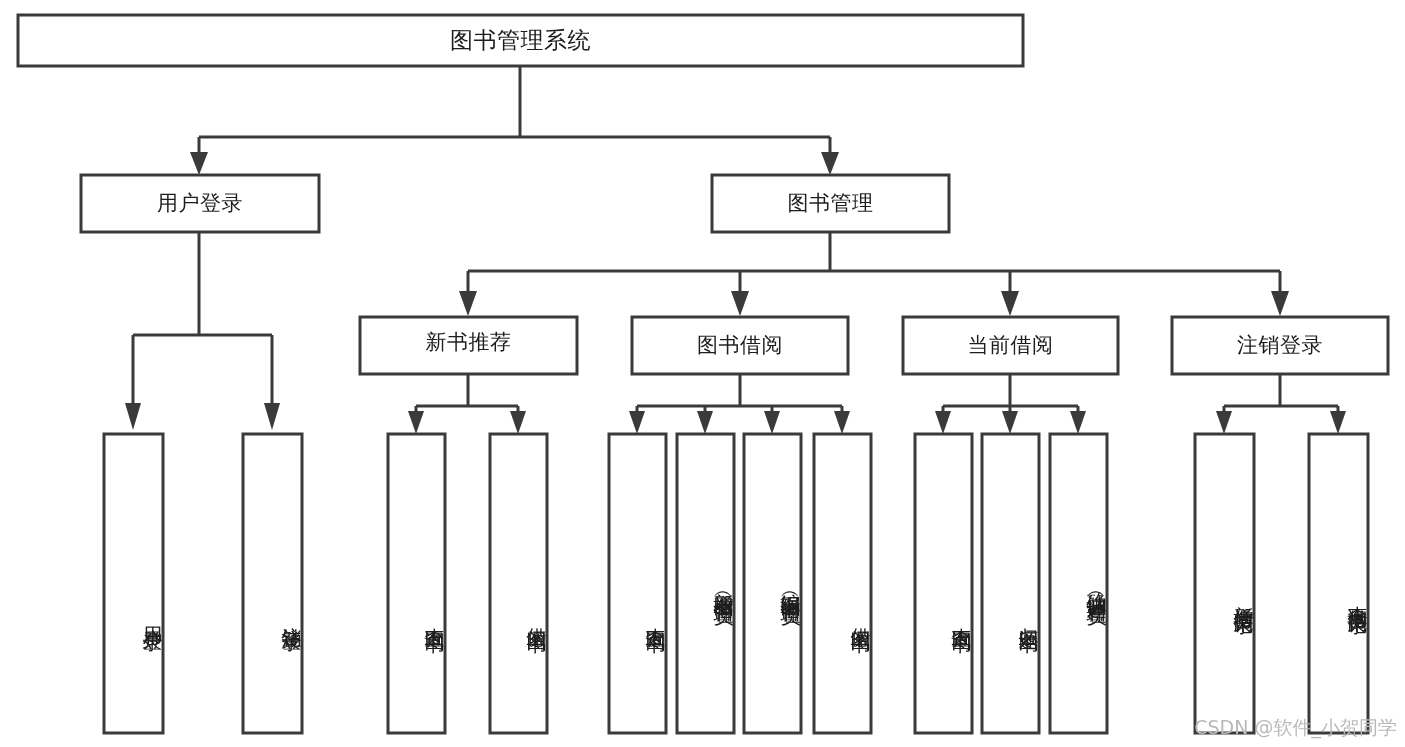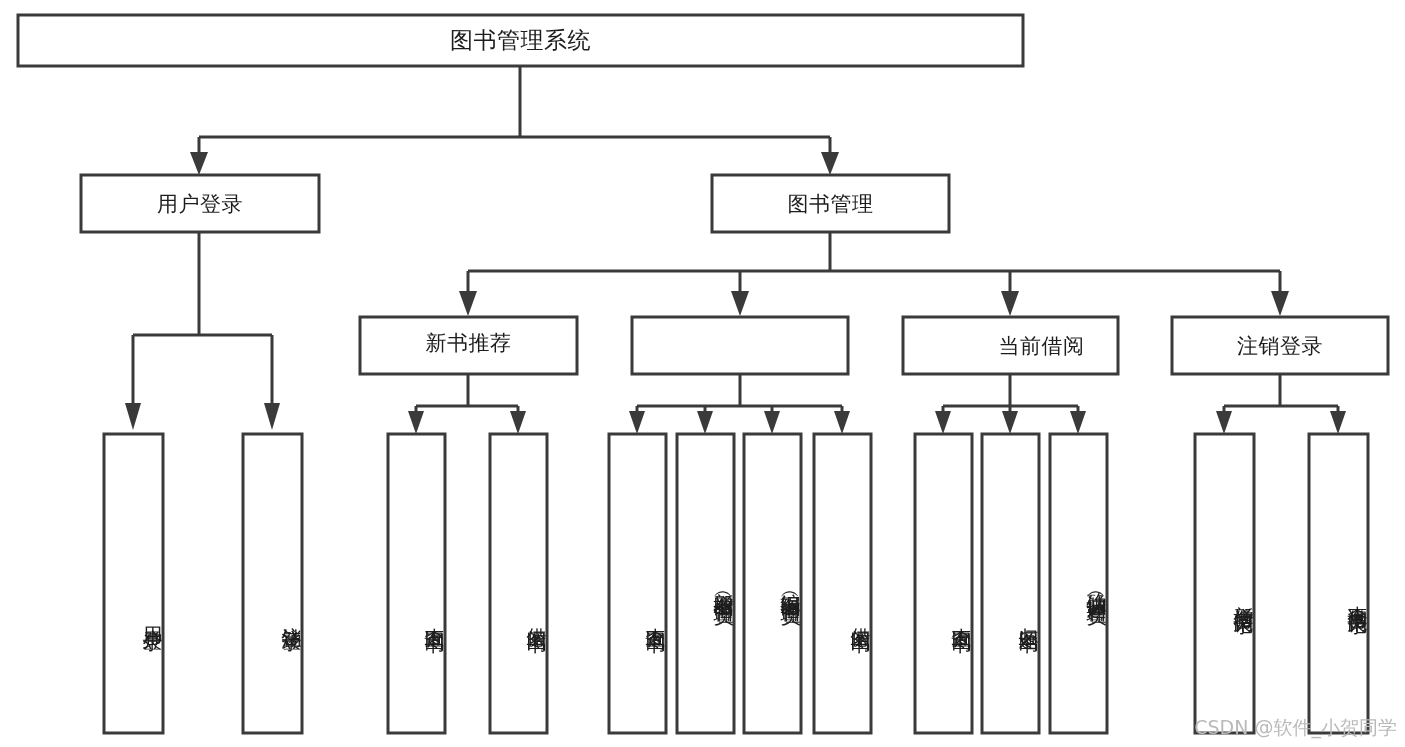--- a/index.html
+++ b/index.html
@@ -44,21 +44,21 @@
   .node-label-h {
     position: absolute;
     display: flex;
     align-items: center;
     justify-content: center;
     color: #1d1d1d;
     font-size: 21px;
     line-height: 1.2;
     letter-spacing: 0.5px;
     white-space: nowrap;
-    font-family: Liberation Sans, sans-serif;
+    font-family: Liberation Serif, serif;
     pointer-events: none;
   }
   .node-label-v {
     position: absolute;
     display: flex;
     align-items: flex-start;
     justify-content: center;
     color: #1d1d1d;
     font-size: 20px;
     line-height: 1.05;
@@ -180,21 +180,22 @@
       <rect class="node-box" x="1309" y="434" width="59" height="299"></rect>
     </g>
   </svg>
 
   <div class="node-label-h" style="left:18px; top:15px; width:1005px; height:51px; font-size:23px;">图书管理系统</div>
 
   <div class="node-label-h" style="left:81px; top:175px; width:238px; height:57px;">用户登录</div>
   <div class="node-label-h" style="left:712px; top:175px; width:237px; height:57px;">图书管理</div>
 
   <div class="node-label-h" style="left:360px; top:317px; width:217px; height:52px;">新书推荐</div>
-  <div class="node-label-h" style="left:903px; top:317px; width:215px; height:57px;margin-left:31px;">当前借阅</div>
+  <div class="node-label-h" style="left:632px; top:317px; width:216px; height:57px;">图书借阅</div>
+  <div class="node-label-h" style="left:903px; top:317px; width:215px; height:57px;">当前借阅</div>
   <div class="node-label-h" style="left:1172px; top:317px; width:216px; height:57px;">注销登录</div>
 
   <div class="node-label-v" style="left:104px; top:500px; width:59px; height:230px;">用户登录</div>
   <div class="node-label-v" style="left:243px; top:500px; width:59px; height:230px;">注销登录</div>
 
   <div class="node-label-v" style="left:388px; top:503px; width:57px; height:225px;">查询图书</div>
   <div class="node-label-v" style="left:490px; top:503px; width:57px; height:225px;">借阅图书</div>
 
   <div class="node-label-v" style="left:609px; top:503px; width:57px; height:225px;">查询图书</div>
   <div class="node-label-v" style="left:677px; top:443px; width:57px; height:285px;">新增图书（管理员）</div>

